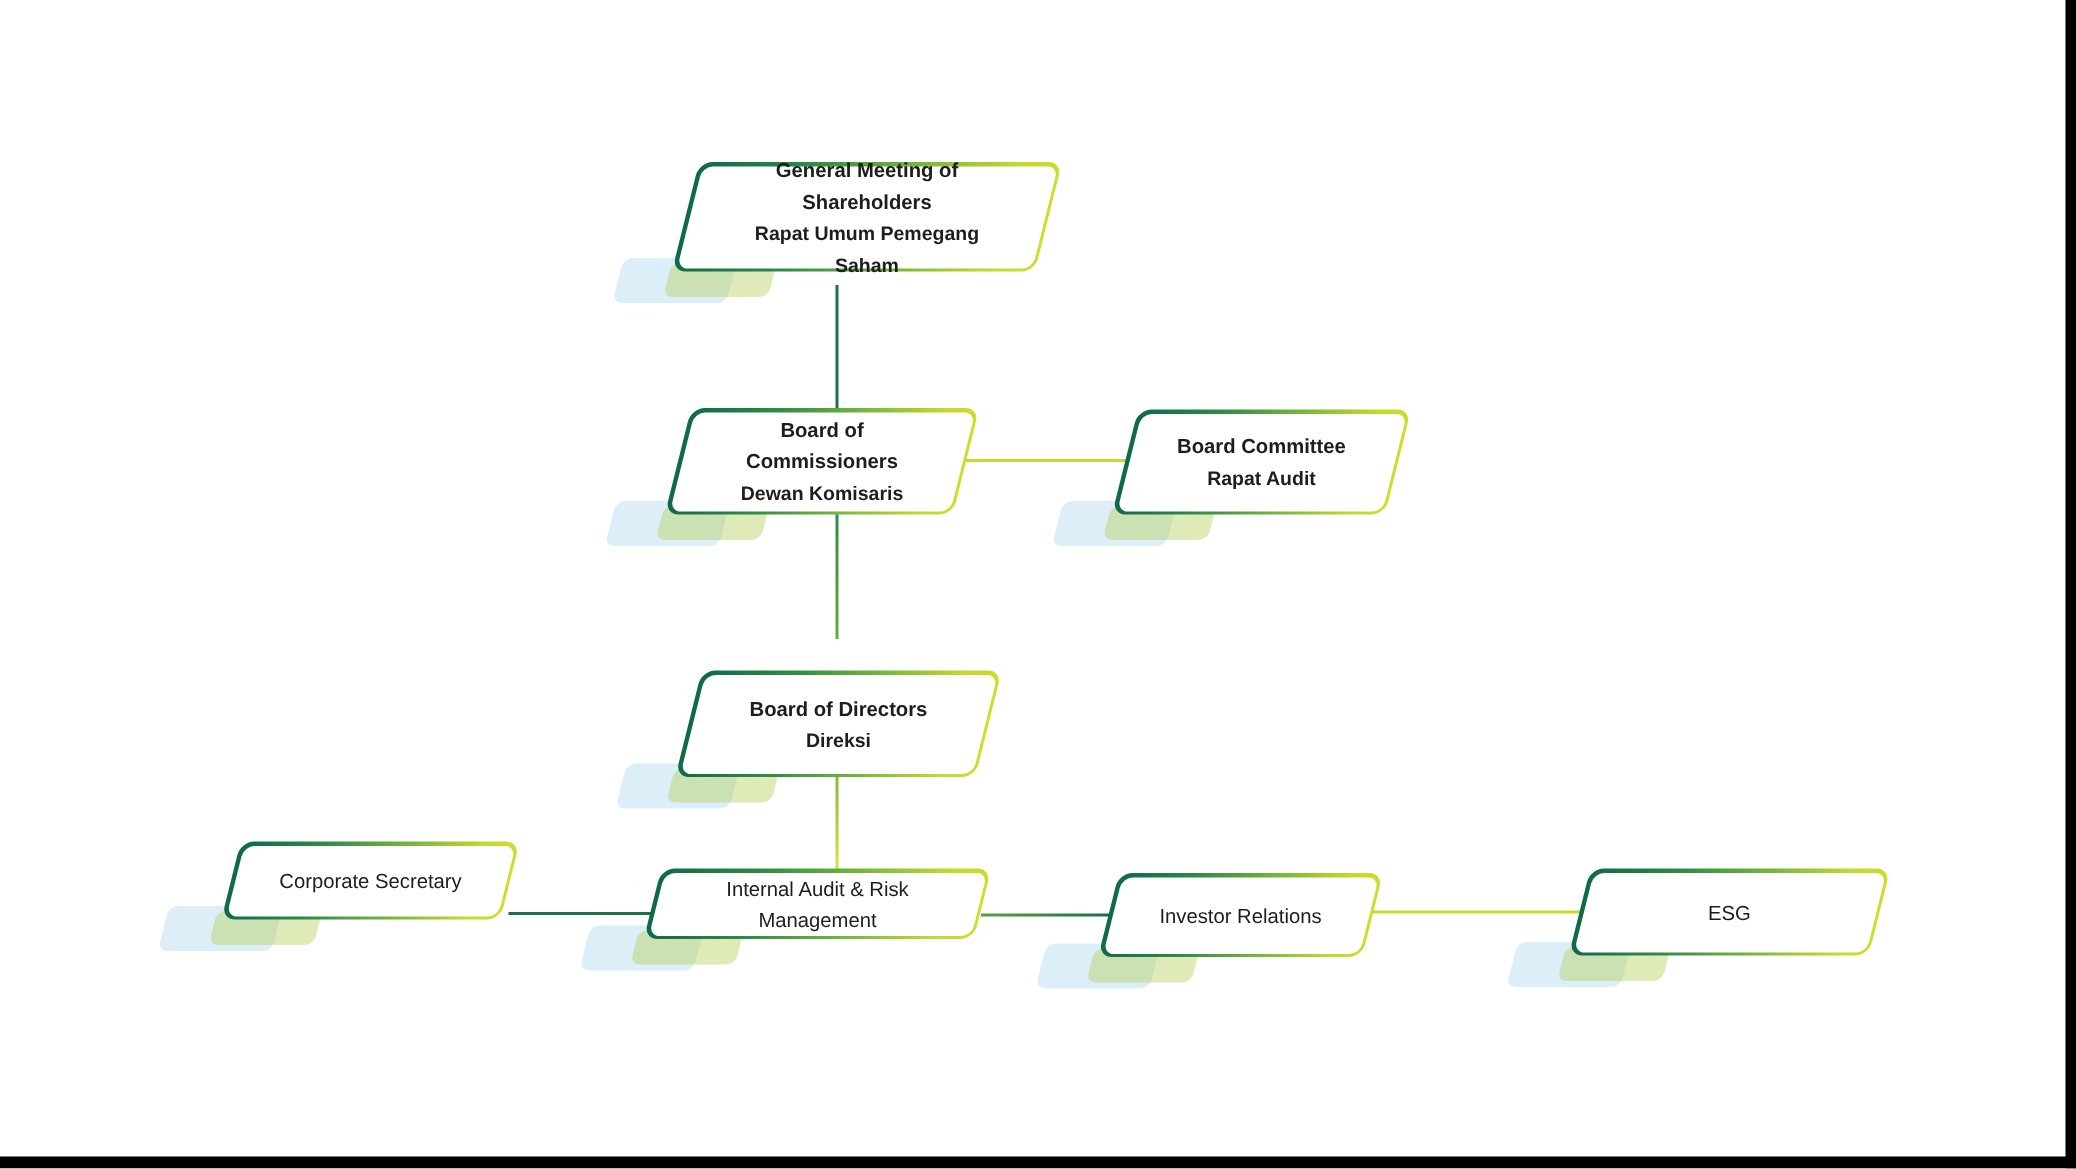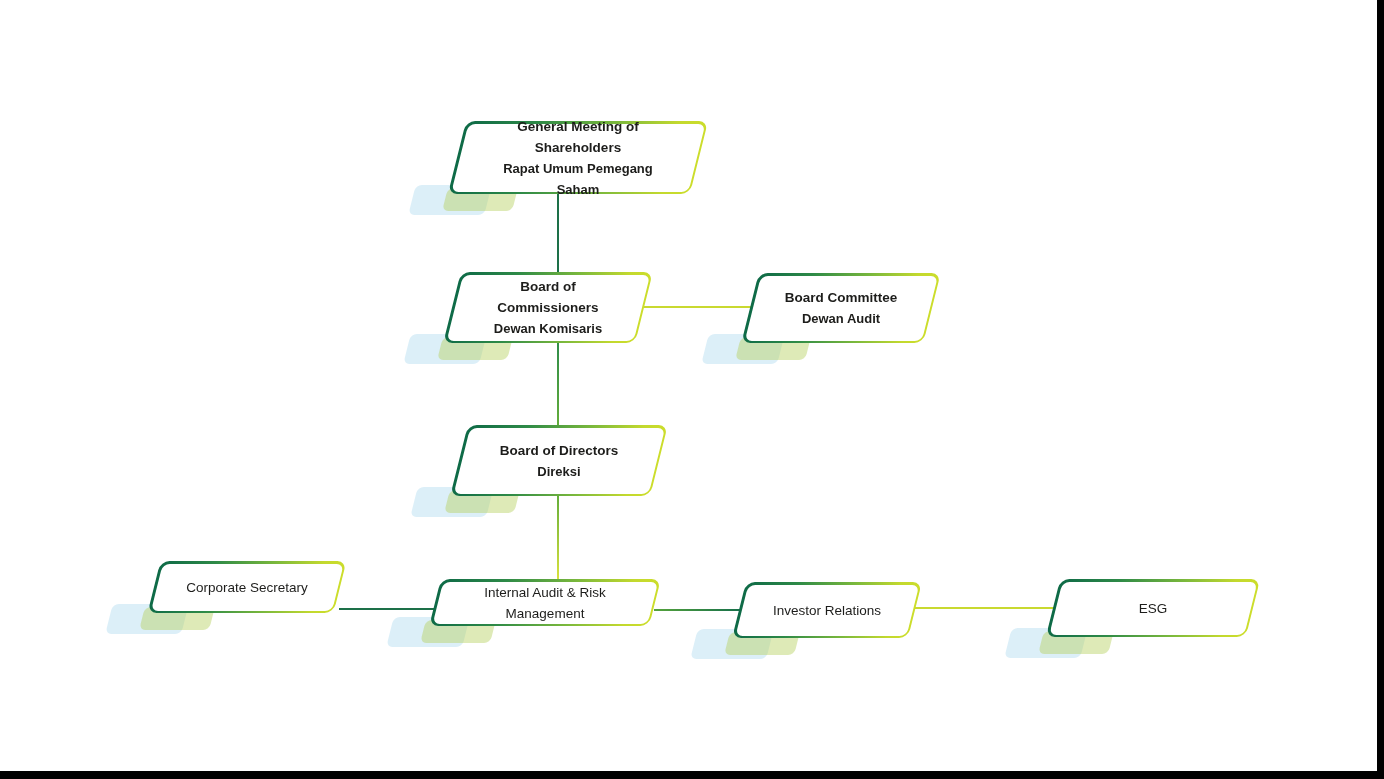--- a/index.html
+++ b/index.html
@@ -58,24 +58,24 @@
 
   
   .edge{position:absolute;z-index:0;}
   .e-dark{background:#1d7048;}
   .e-yellow{background:#c9d930;}
   .e-v-mid{background:linear-gradient(180deg,#2f8c4a,#63ad3a);}
   .e-v-fade{background:linear-gradient(180deg,#63ad3a,#d9e23c);}
   .e-h-fade{background:linear-gradient(90deg,#55a33c,#17704a);}
 
   
-  .n-gms  {left:457px; top:121px; width:242px; height:73px;}
+  .n-gms  {left:457px; top:108px; width:242px; height:73px;}
   .n-boc  {left:452px; top:272px; width:192px; height:71px;}
   .n-audit{left:750px; top:273px; width:182px; height:70px;}
-  .n-bod  {left:459px; top:425px; width:200px; height:71px;}
+  .n-bod  {left:459px; top:447px; width:200px; height:71px;}
   .n-cs   {left:154px; top:561px; width:186px; height:52px;}
   .n-ia   {left:435px; top:579px; width:220px; height:47px;}
   .n-ir   {left:739px; top:582px; width:176px; height:56px;}
   .n-esg  {left:1053px;top:579px; width:200px; height:58px;}
 </style>
 </head>
 <body>
 
 <div class="stage">
 
@@ -112,21 +112,21 @@
   </div>
 
   <div class="node n-audit">
     <div class="accent accent-blue"></div>
     <div class="accent accent-green"></div>
     <div class="frame">
         <div class="fill"></div>
       </div>
     <div class="label">
       <div class="t1">Board Committee</div>
-      <div class="t2">Dewan Audit</div>
+      <div class="t2">Rapat Audit</div>
     </div>
   </div>
 
   <div class="node n-bod">
     <div class="accent accent-blue"></div>
     <div class="accent accent-green"></div>
     <div class="frame">
         <div class="fill"></div>
       </div>
     <div class="label">

